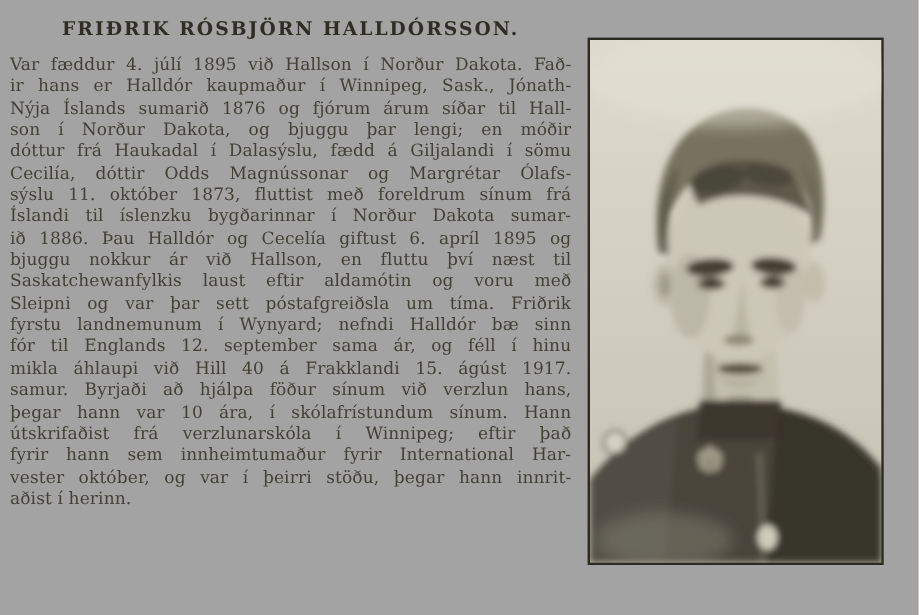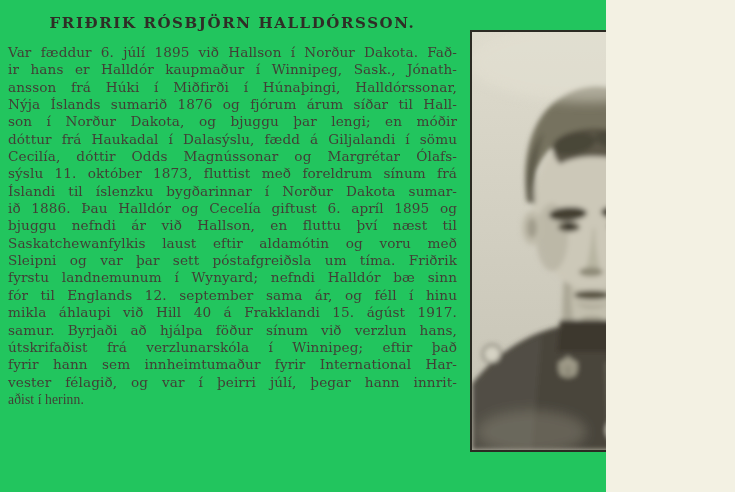--- a/index.html
+++ b/index.html
@@ -2,23 +2,23 @@
 <html><head>
 <meta charset="utf-8">
 <style>
   html, body {
     margin: 0;
     padding: 0;
     background: #f3f1e3;
   }
   .page {
     position: relative;
-    width: 606px;
+    width: 735px;
     height: 492px;
-    background: #22c55e;
+    background: #a3a3a3;
     overflow: hidden;
     font-family: "DejaVu Serif", "Liberation Serif", serif;
   }
   .text-column {
     position: absolute;
     left: 8px;
     top: 14px;
     width: 449px;
   }
   .page-title {
@@ -36,21 +36,20 @@
     line-height: 17.35px;
   }
   .bio-line {
     text-align: justify;
     text-align-last: justify;
     white-space: nowrap;
     letter-spacing: 0.1px;
   }
   .bio-line.last-line {
     text-align-last: left;
-    font-family: Liberation Serif, serif;
   }
   .photo-frame {
     position: absolute;
     left: 470px;
     top: 30px;
     width: 237px;
     height: 422px;
     border: 2px solid #2b2a23;
     box-sizing: border-box;
     background: #d3d0c2;
@@ -58,40 +57,40 @@
   .photo-frame svg { display: block; }
 </style>
 </head>
 <body>
 
 <div class="page">
 
   <div class="text-column">
     <h1 class="page-title">FRIÐRIK RÓSBJÖRN HALLDÓRSSON.</h1>
     <div class="bio-lines">
-        <div class="bio-line">Var fæddur 6. júlí 1895 við Hallson í Norður Dakota. Fað-</div>
+        <div class="bio-line">Var fæddur 4. júlí 1895 við Hallson í Norður Dakota. Fað-</div>
         <div class="bio-line">ir hans er Halldór kaupmaður í Winnipeg, Sask., Jónath-</div>
-        <div class="bio-line">ansson frá Húki í Miðfirði í Húnaþingi, Halldórssonar,</div>
         <div class="bio-line">Nýja Íslands sumarið 1876 og fjórum árum síðar til Hall-</div>
         <div class="bio-line">son í Norður Dakota, og bjuggu þar lengi; en móðir</div>
         <div class="bio-line">dóttur frá Haukadal í Dalasýslu, fædd á Giljalandi í sömu</div>
         <div class="bio-line">Cecilía, dóttir Odds Magnússonar og Margrétar Ólafs-</div>
         <div class="bio-line">sýslu 11. október 1873, fluttist með foreldrum sínum frá</div>
         <div class="bio-line">Íslandi til íslenzku bygðarinnar í Norður Dakota sumar-</div>
         <div class="bio-line">ið 1886. Þau Halldór og Cecelía giftust 6. apríl 1895 og</div>
-        <div class="bio-line">bjuggu nefndi ár við Hallson, en fluttu því næst til</div>
+        <div class="bio-line">bjuggu nokkur ár við Hallson, en fluttu því næst til</div>
         <div class="bio-line">Saskatchewanfylkis laust eftir aldamótin og voru með</div>
         <div class="bio-line">Sleipni og var þar sett póstafgreiðsla um tíma. Friðrik</div>
         <div class="bio-line">fyrstu landnemunum í Wynyard; nefndi Halldór bæ sinn</div>
         <div class="bio-line">fór til Englands 12. september sama ár, og féll í hinu</div>
         <div class="bio-line">mikla áhlaupi við Hill 40 á Frakklandi 15. ágúst 1917.</div>
         <div class="bio-line">samur. Byrjaði að hjálpa föður sínum við verzlun hans,</div>
+        <div class="bio-line">þegar hann var 10 ára, í skólafrístundum sínum. Hann</div>
         <div class="bio-line">útskrifaðist frá verzlunarskóla í Winnipeg; eftir það</div>
         <div class="bio-line">fyrir hann sem innheimtumaður fyrir International Har-</div>
-        <div class="bio-line">vester félagið, og var í þeirri júlí, þegar hann innrit-</div>
+        <div class="bio-line">vester október, og var í þeirri stöðu, þegar hann innrit-</div>
         <div class="bio-line last-line">aðist í herinn.</div>
       </div>
   </div>
 
   <div class="photo-frame" title="portrait of young man in WWI military uniform with high collar and collar badge">
     <svg width="233" height="418" viewBox="0 0 233 418" xmlns="http://www.w3.org/2000/svg">
       <defs>
         <linearGradient id="bgGrad" x1="0" y1="0" x2="0" y2="1">
           <stop offset="0" stop-color="#dedbcd"></stop>
           <stop offset="0.55" stop-color="#d0cdbf"></stop>

